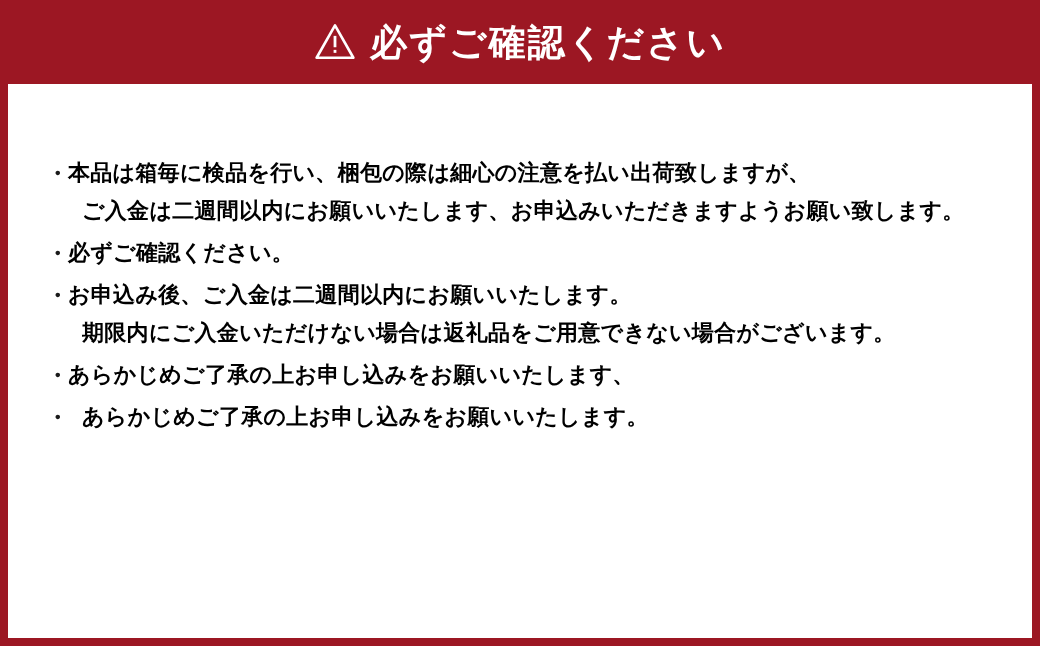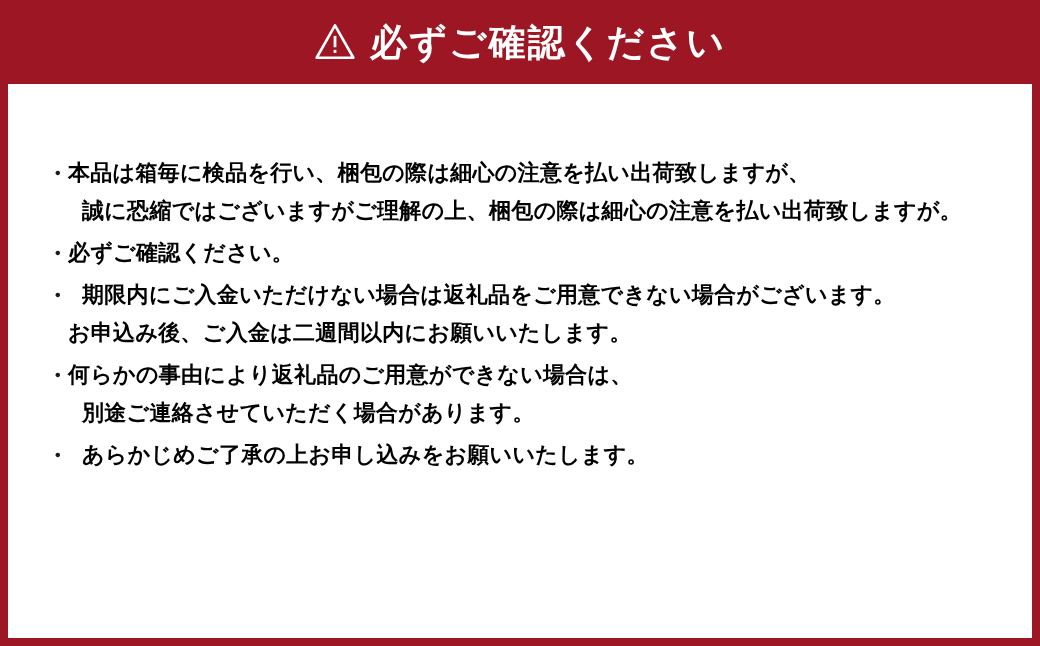--- a/index.html
+++ b/index.html
@@ -114,44 +114,43 @@
     <span class="notice-title">必ずご確認ください</span>
   </div>
 
   <div class="notice-body">
     <ul class="notice-list">
 
       <li class="notice-item">
         <span class="bullet">・</span>
         <span class="item-lines">
           <div class="line">本品は箱毎に検品を行い、梱包の際は細心の注意を払い出荷致しますが、</div>
-          <div class="line indent">誠に恐縮ではございますがご理解の上、梱包の際は細心の注意を払い出荷致しますが。</div>
+          <div class="line indent">ご入金は二週間以内にお願いいたします、お申込みいただきますようお願い致します。</div>
         </span>
       </li>
 
       <li class="notice-item">
         <span class="bullet">・</span>
         <span class="item-lines">
           <div class="line">必ずご確認ください。</div>
         </span>
       </li>
 
       <li class="notice-item">
         <span class="bullet">・</span>
         <span class="item-lines">
+          <div class="line">お申込み後、ご入金は二週間以内にお願いいたします。</div>
           <div class="line indent">期限内にご入金いただけない場合は返礼品をご用意できない場合がございます。</div>
-          <div class="line">お申込み後、ご入金は二週間以内にお願いいたします。</div>
         </span>
       </li>
 
       <li class="notice-item">
         <span class="bullet">・</span>
         <span class="item-lines">
-          <div class="line">何らかの事由により返礼品のご用意ができない場合は、</div>
-          <div class="line indent">別途ご連絡させていただく場合があります。</div>
+          <div class="line">あらかじめご了承の上お申し込みをお願いいたします、</div>
         </span>
       </li>
 
       <li class="notice-item">
         <span class="bullet">・</span>
         <span class="item-lines">
           <div class="line indent">あらかじめご了承の上お申し込みをお願いいたします。</div>
         </span>
       </li>
 

